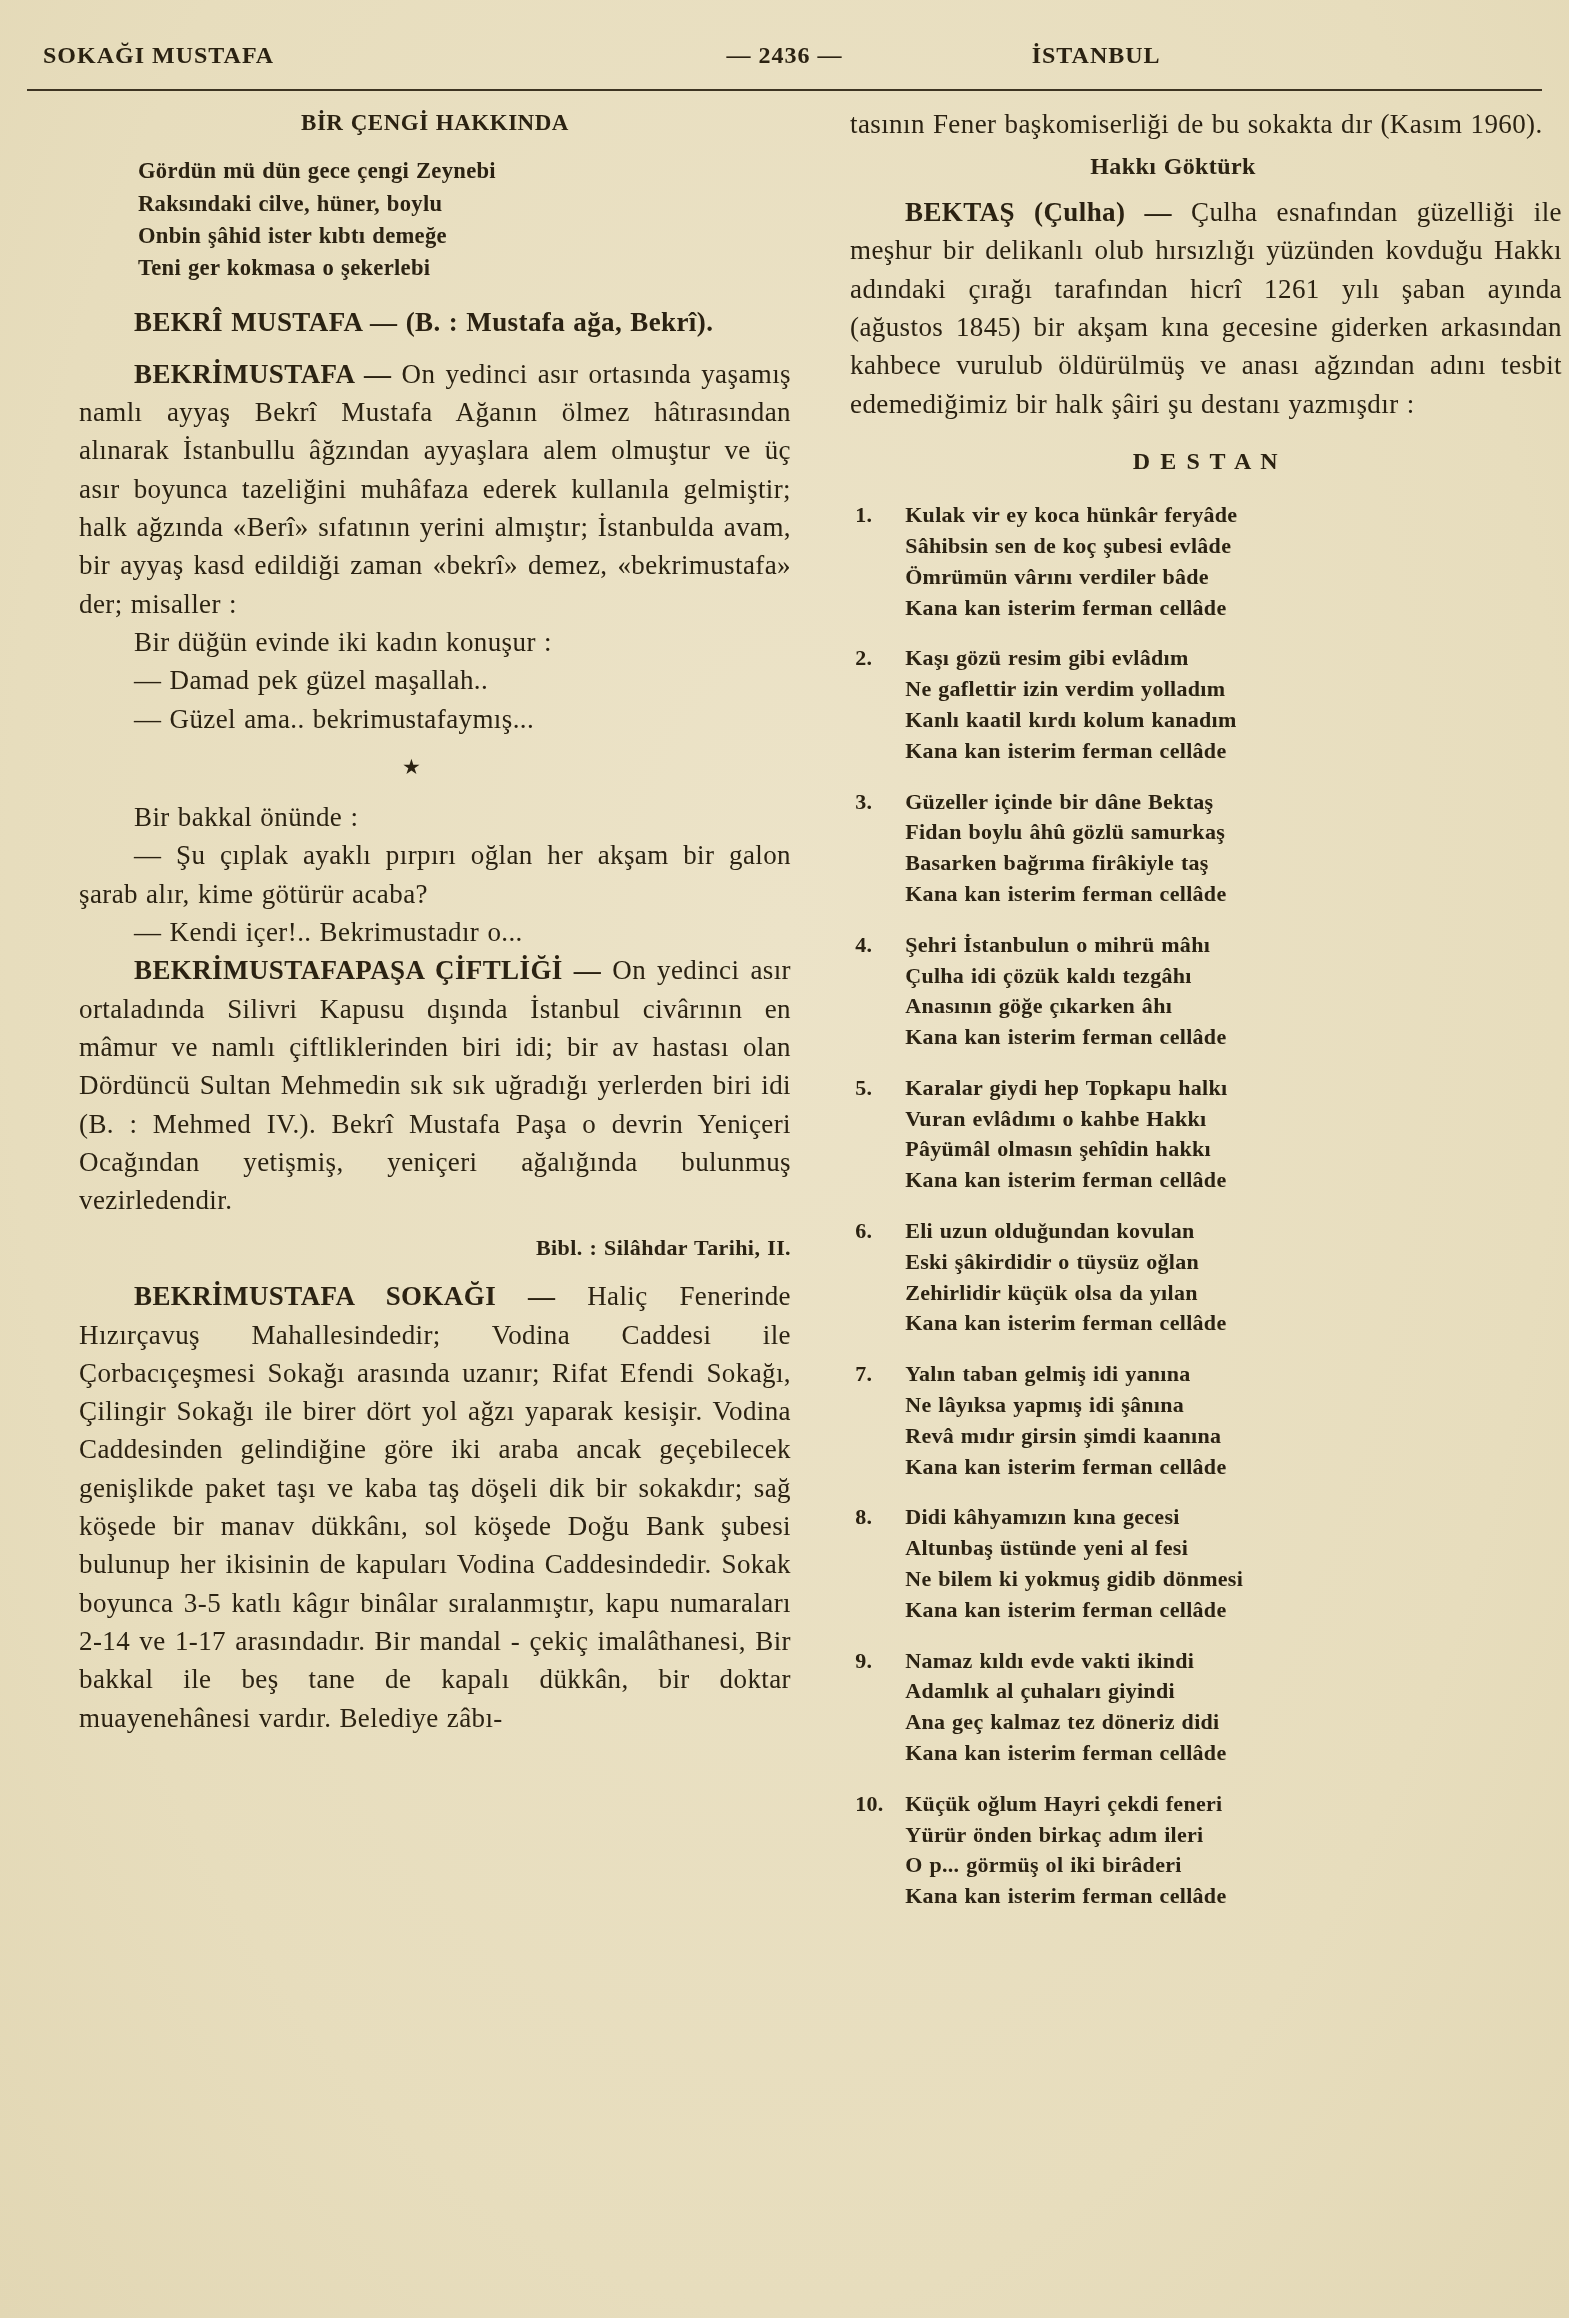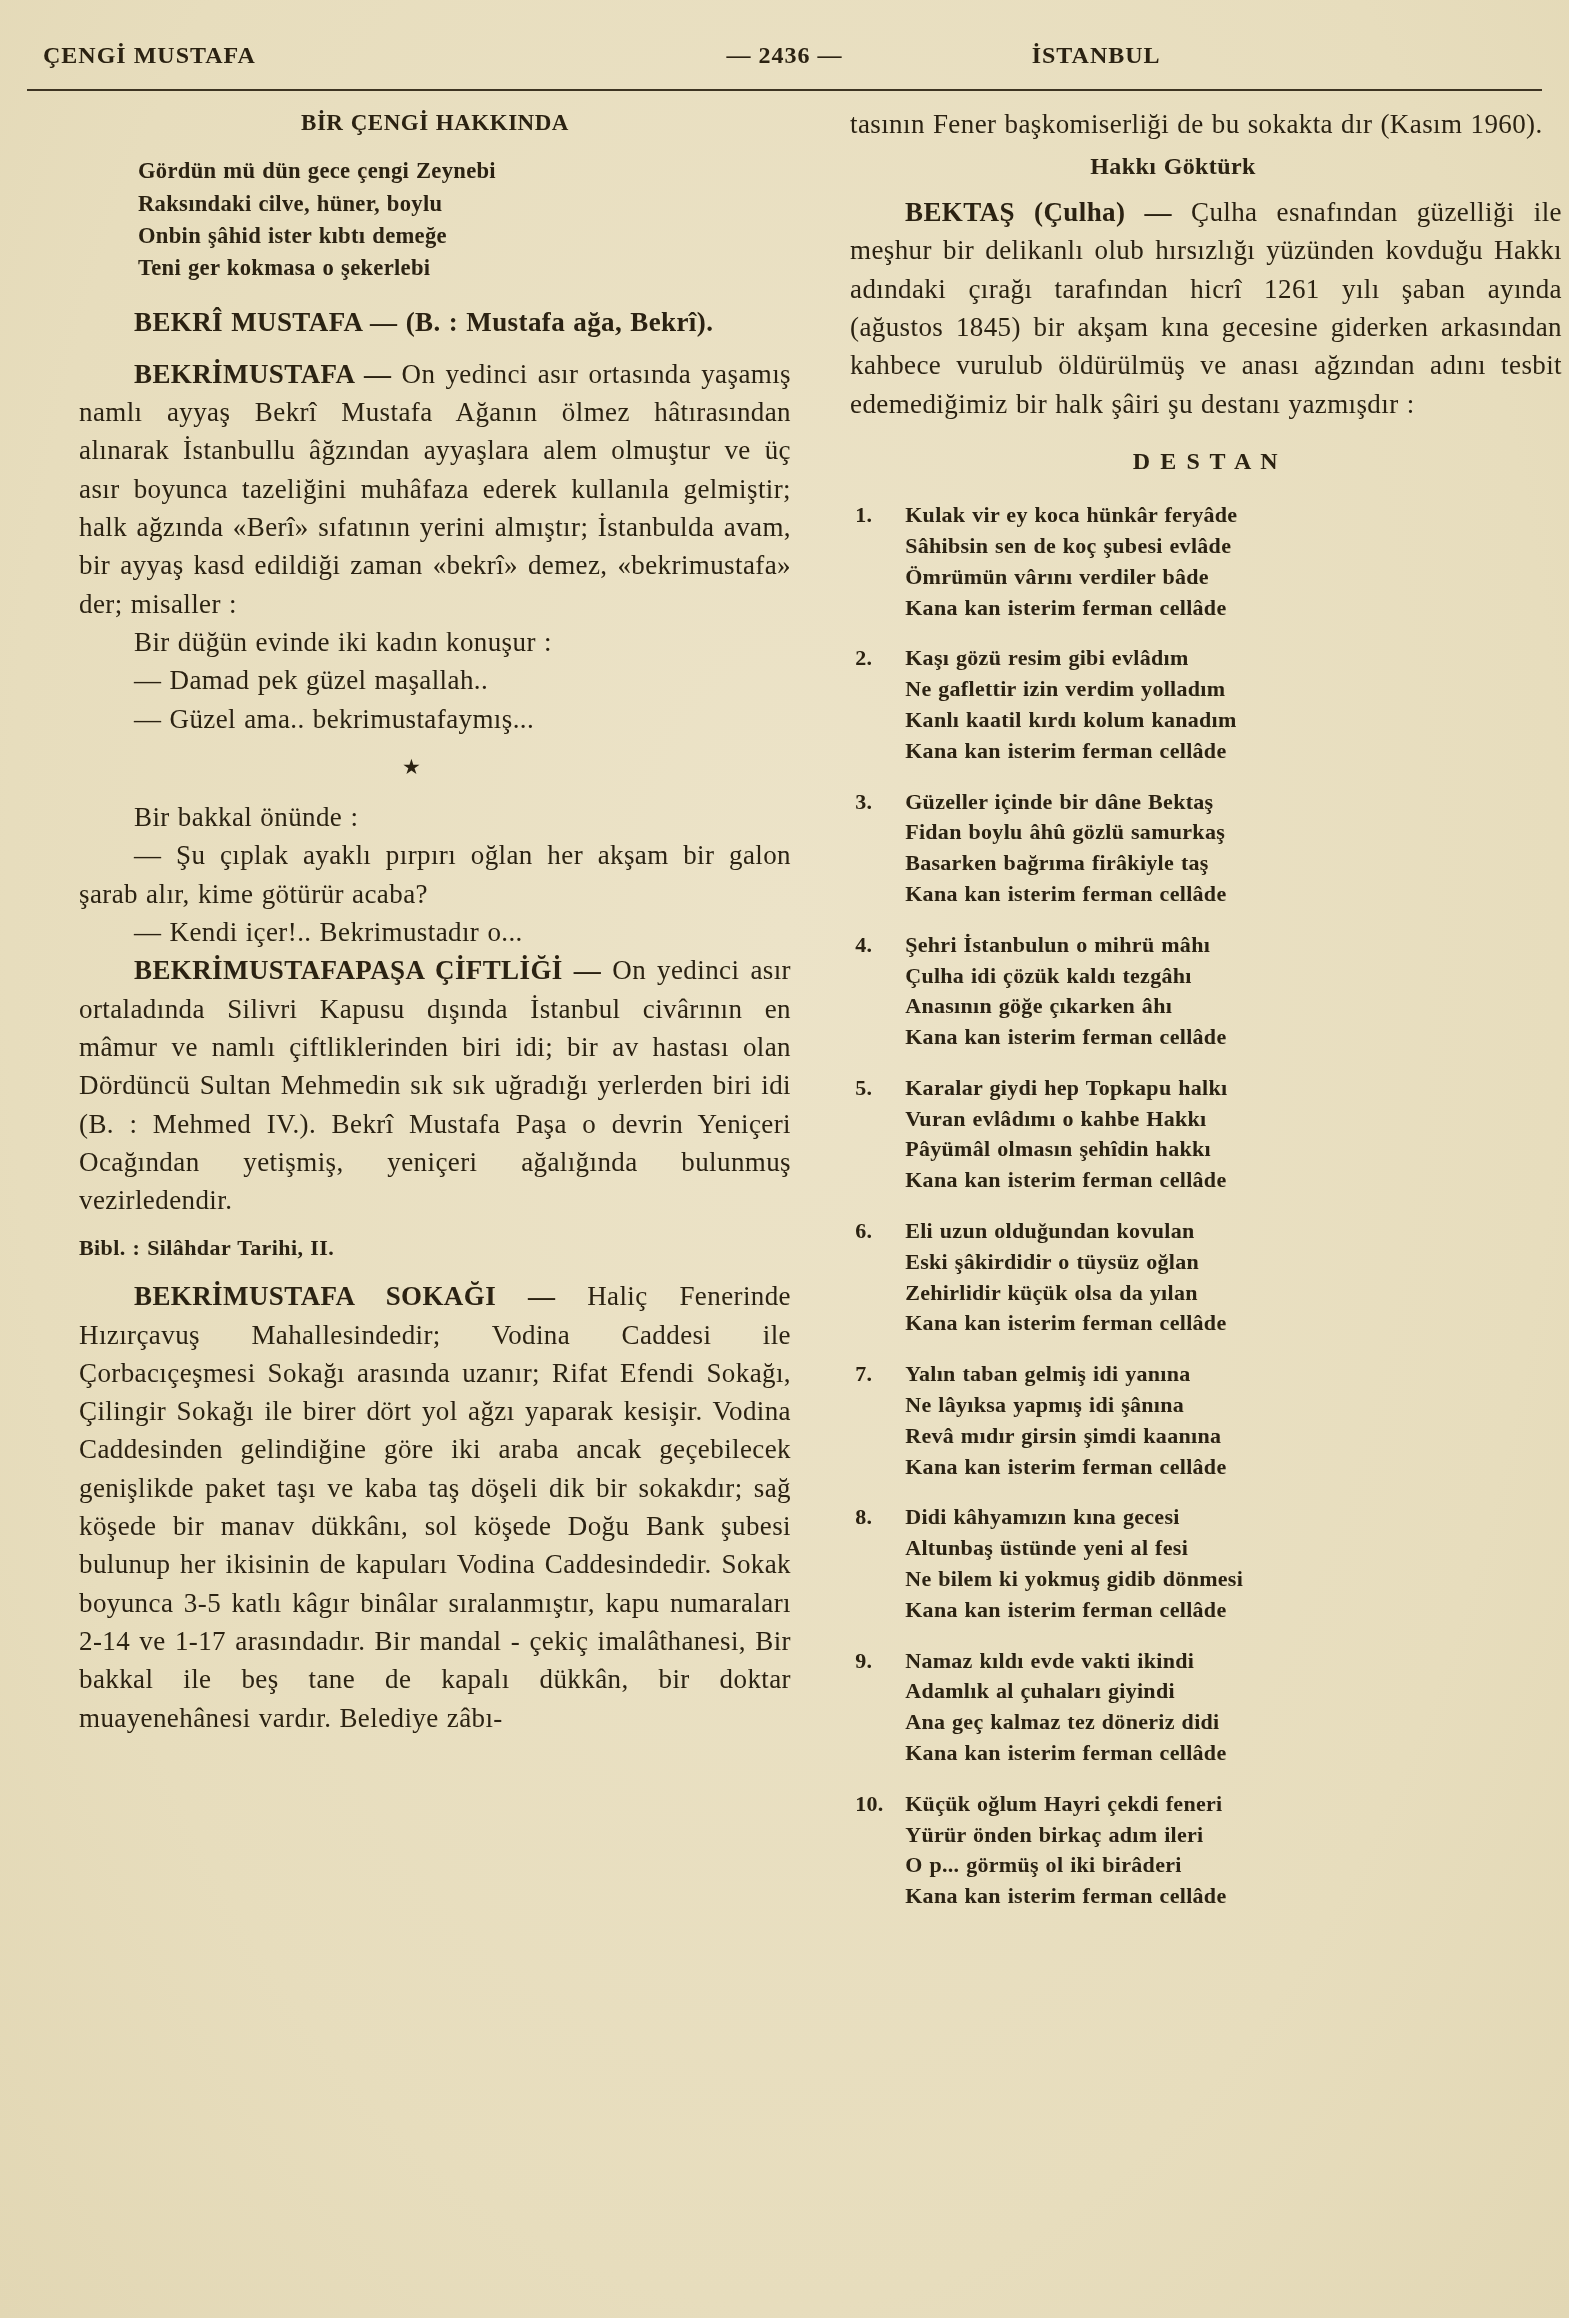--- a/index.html
+++ b/index.html
@@ -36,37 +36,37 @@
   }
   .blk-heading { text-align:center; font-weight:700; font-size:23px; margin:2.1px 0 15.7px; letter-spacing:0.5px; }
   .blk-heading.destan { font-size:24px; margin:21px 0 22px; letter-spacing:1.6px; }
   .blk-poem { margin:0 0 19px 59px; font-weight:700; font-size:22.6px; line-height:1.42; text-align:left; letter-spacing:0.3px; }
   .blk-entry { font-weight:700; text-indent:55px; margin:11.5px 0 13.6px; }
   .blk-para { margin:0; text-indent:55px; }
   .blk-para.noindent { text-indent:0; }
   .blk-para .lead { font-weight:700; }
   .blk-line { margin:0; text-indent:55px; }
   .blk-star { text-align:center; font-size:21px; margin:14.7px 47px 15.7px 0; }
-  .blk-bibl { text-align:left; font-weight:700; font-size:22px; margin:12.6px 0 13.6px; }
+  .blk-bibl { text-align:right; font-weight:700; font-size:22px; margin:12.6px 0 13.6px; }
   .blk-signature { text-align:center; font-weight:700; font-size:24px; margin:5.2px 66px 10.5px 0; }
   .blk-stanza {
     display:flex; margin:0 0 20px;
     font-weight:700; font-size:22px; line-height:1.4;
     text-align:left; letter-spacing:0.3px;
   }
   .stanza-num { flex:0 0 50px; padding-left:5.2px; }
   .stanza-lines { flex:1; }
 </style>
 </head>
 <body>
 
 <div class="page">
 
   <div class="header-row">
-    <div class="header-left">ÇENGİ MUSTAFA</div>
+    <div class="header-left">SOKAĞI MUSTAFA</div>
     <div class="header-center">— 2436 —</div>
     <div class="header-right">İSTANBUL</div>
   </div>
 
   <div class="header-rule"></div>
 
   <div class="cols">
     <div class="col">
         <div class="blk-heading">BİR ÇENGİ HAKKINDA</div>
         <div class="blk-poem">

